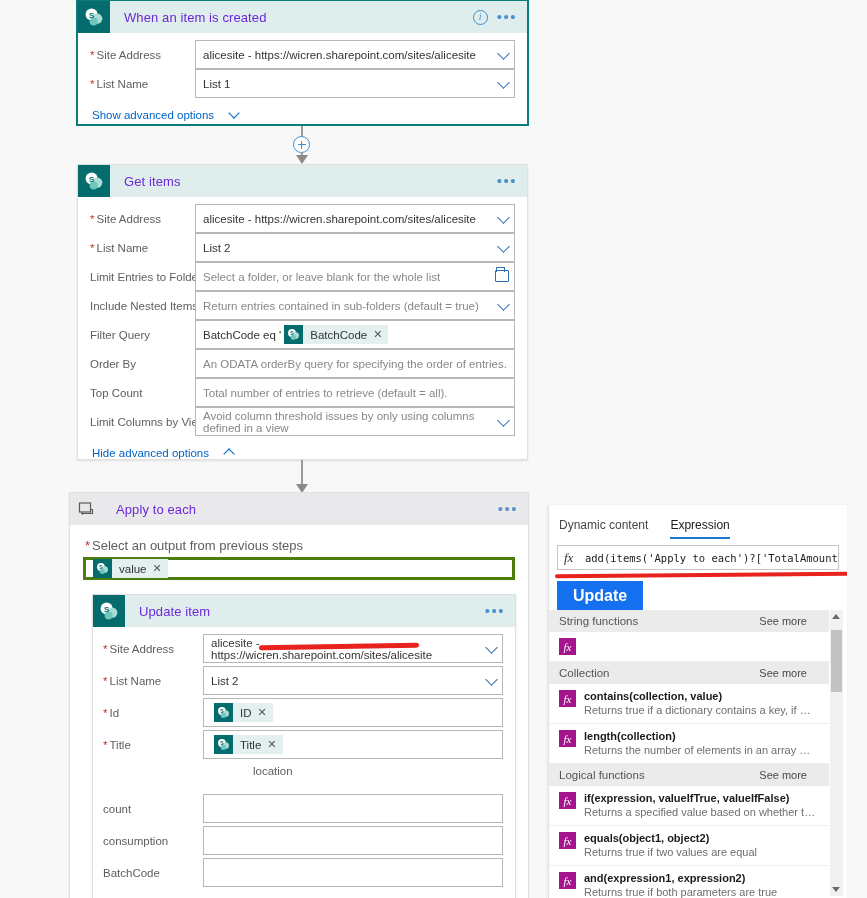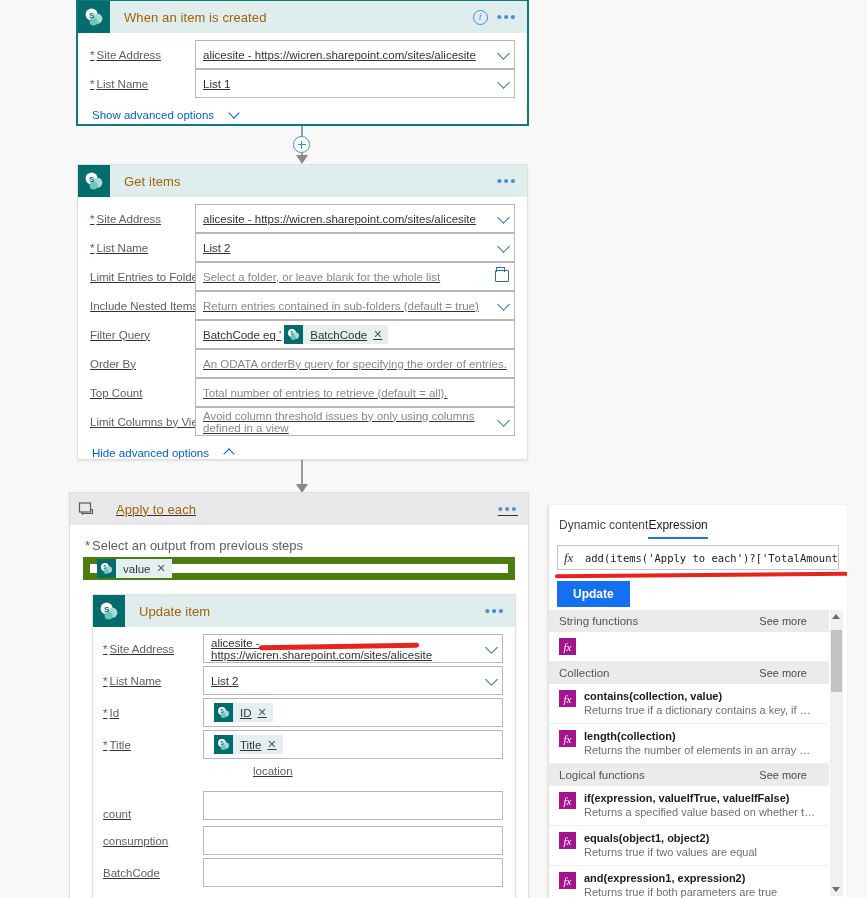--- a/index.html
+++ b/index.html
@@ -15,31 +15,31 @@
   #root { position: relative; width: 867px; height: 898px; background:#f8f8f8; }
 
   
   #canvas { position:absolute; left:0; top:0; width:548px; height:898px; background:#f8f8f8; }
 
   .card { position:absolute; background:#fff; }
   .card.selected { border:2px solid #0b7b7b; }
   .card.plain { border:1px solid #e0e0e0; box-shadow:0 1px 2px rgba(0,0,0,.10); }
 
   .card-head { display:flex; align-items:center; height:32px; background:#dfeded; }
-  .card-head.loop { background:#e9e9ec;text-decoration:underline; }
+  .card-head.loop { background:#e9e9ec; }
   .icon-box { width:32px; height:32px; flex:0 0 32px; background:#046c6c; display:flex; align-items:center; justify-content:center; }
   .icon-box.loop { background:#e9e9ec; }
-  .card-title { flex:1; padding-left:14px; font-size:13px; color:#a16207; letter-spacing:.1px; }
+  .card-title { flex:1; padding-left:14px; font-size:13px; color:#6d28d9; letter-spacing:.1px; }
   .head-actions { display:flex; align-items:center; gap:9px; padding-right:10px; }
   .info-ico { width:15px; height:15px; border:1.3px solid #3b8fd4; border-radius:50%; color:#3b8fd4;
               font-size:10px; line-height:12px; text-align:center; font-family:"Liberation Serif",serif; font-style:italic;}
   .dots { color:#4a8fd0; font-size:15px; letter-spacing:1.5px; line-height:8px; }
   .dots.grey { color:#5f93c4; }
 
-  .card-body { padding:10px 12px 12px 12px;text-decoration:underline; }
+  .card-body { padding:10px 12px 12px 12px; }
 
   .frow { display:flex; align-items:center; margin-bottom:6px; height:23px; }
   .flabel { width:105px; flex:0 0 105px; font-size:11.5px; color:#605e5c; padding-right:6px; white-space:nowrap; }
   .req { color:#c1332d; margin-right:2px; }
   .fctl { flex:1; position:relative; height:29px; border:1px solid #b7b7b7; background:#fff;
           display:flex; align-items:center; padding:0 24px 0 7px; font-size:11.5px; color:#333; overflow:hidden; }
   .fctl.empty { padding:0 7px; }
   .fctl .ph { color:#8a8886; }
   .chev { position:absolute; right:6px; top:50%; width:9px; height:9px; margin-top:-6px;
           border-right:1.6px solid #2b6cb0; border-bottom:1.6px solid #2b6cb0; transform:rotate(45deg); }
@@ -61,37 +61,37 @@
   
   .conn { position:absolute; background:#9a9a9a; width:1.5px; }
   .plusbtn { position:absolute; width:17px; height:17px; border:1.3px solid #3b8fd4; border-radius:50%; background:#fff; }
   .plusbtn:before, .plusbtn:after { content:""; position:absolute; background:#3b8fd4; }
   .plusbtn:before { left:3.5px; top:7px; width:8px; height:1.4px; }
   .plusbtn:after  { top:3.5px; left:7px; height:8px; width:1.4px; }
   .arrowhead { position:absolute; width:0; height:0; border-left:6px solid transparent; border-right:6px solid transparent; border-top:9px solid #8a8a8a; }
 
   
   .sublabel { font-size:13px; color:#605e5c; margin:0 0 4px 2px; }
-  .widectl { border:7px solid #4d7c0f; height:23px; background:#fff; display:flex; align-items:center; padding:0 4px; }
+  .widectl { border:3px solid #4d7c0f; height:23px; background:#fff; display:flex; align-items:center; padding:0 4px; }
 
   
   #panel { position:absolute; left:548px; top:505px; width:299px; height:393px; background:#fff;
            border-left:1px solid #e1e1e1; box-shadow:-1px 0 3px rgba(0,0,0,.07); overflow:hidden; }
-  .ptabs { display:flex; height:34px; align-items:flex-end; padding-left:10px; background:#fff; }
+  .ptabs { display:flex; height:34px; align-items:flex-end; padding-left:10px; gap:22px; background:#fff; }
   .ptab { font-size:12px; color:#484644; padding-bottom:7px; position:relative; cursor:pointer; }
   .ptab.active { color:#1b1a19; }
   .ptab.active:after { content:""; position:absolute; left:0; right:0; bottom:0; height:2px; background:#1b79d0; }
 
   .exprwrap { position:relative; margin:6px 8px 0 8px; }
   .exprbox { display:flex; align-items:center; height:25px; border:1px solid #c8c6c4; background:#fff; padding-left:6px; }
   .fx { font-family:"Liberation Serif",serif; font-style:italic; font-size:13px; color:#333; width:22px; }
   .exprtxt { font-family:"DejaVu Sans Mono", monospace; font-size:10.5px; color:#1b1a19; white-space:nowrap; overflow:hidden; }
   .redline { position:absolute; left:-2px; right:-10px; bottom:-7px; height:4px; background:#e8221c; border-radius:3px; transform:rotate(-.5deg); }
 
-  .updbtn { margin:11px 0 0 8px; background:#1570ef; color:#fff; border:none; font-size:12px; font-weight:bold;
+  .updbtn { margin:11px 0 0 8px; background:#1570ef; color:#fff; border:none; font-size:16px; font-weight:bold;
             padding:6px 16px; cursor:pointer; font-family:"Liberation Sans",sans-serif; }
 
   .grouphdr { display:flex; justify-content:space-between; align-items:center; background:#ebebeb;
               padding:5px 22px 5px 10px; font-size:11.5px; color:#555; }
   .seemore { color:#4a4a4a; font-size:11px; }
   .fnitem { display:flex; gap:8px; padding:5px 22px 6px 10px; border-bottom:1px solid #eee; background:#fff; }
   .fnico { width:17px; height:17px; flex:0 0 17px; background:#a4148c; color:#fff; display:flex; align-items:center;
            justify-content:center; font-family:"Liberation Serif",serif; font-style:italic; font-size:11px; margin-top:1px;}
   .fnsig { font-size:11px; color:#1b1a19; font-weight:bold; line-height:14px; }
   .fndesc { font-size:11px; color:#6e6e6e; line-height:14px; white-space:nowrap; overflow:hidden; text-overflow:ellipsis; max-width:232px;}
@@ -356,21 +356,21 @@
               </div>
             </div>
 
             <div class="frow" style="margin-bottom:9px;flex-direction:column;">
               <div class="flabel" style="width:100px; flex:0 0 100px;">location</div>
               <div class="fctl empty">
                   <span></span>
                 </div>
             </div>
 
-            <div class="frow" style="margin-bottom:9px;align-items:flex-end;">
+            <div class="frow" style="margin-bottom:9px;">
               <div class="flabel" style="width:100px; flex:0 0 100px;">count</div>
               <div class="fctl empty">
                   <span></span>
                 </div>
             </div>
 
 
             <div class="frow" style="margin-bottom:9px;align-items:center;">
               <div class="flabel" style="width:100px; flex:0 0 100px;">consumption</div>
               <div class="fctl empty">

